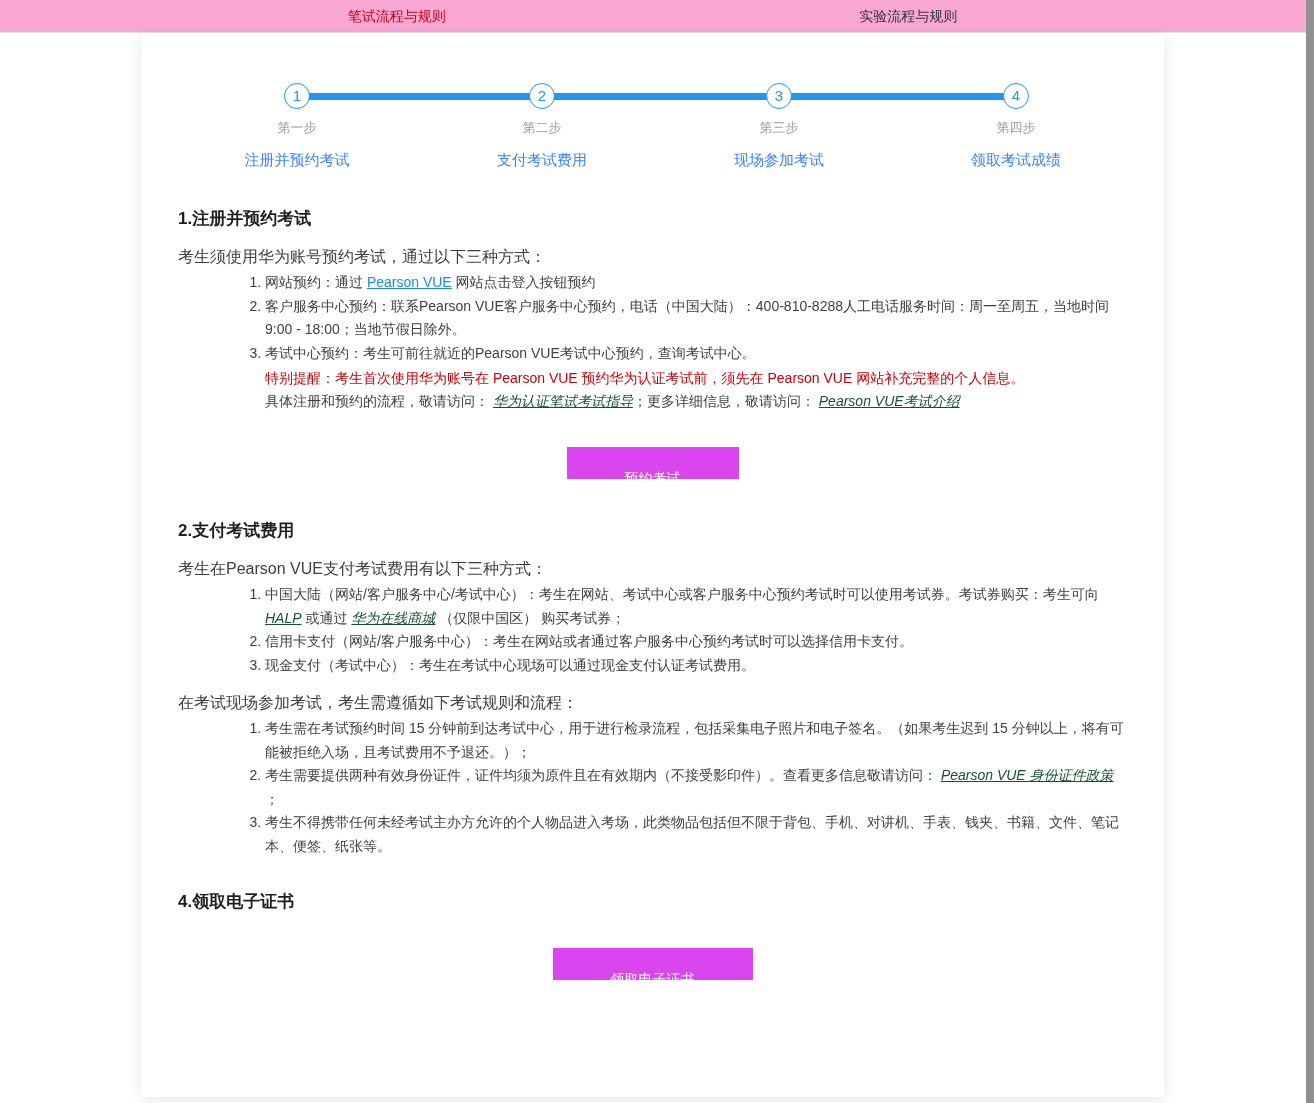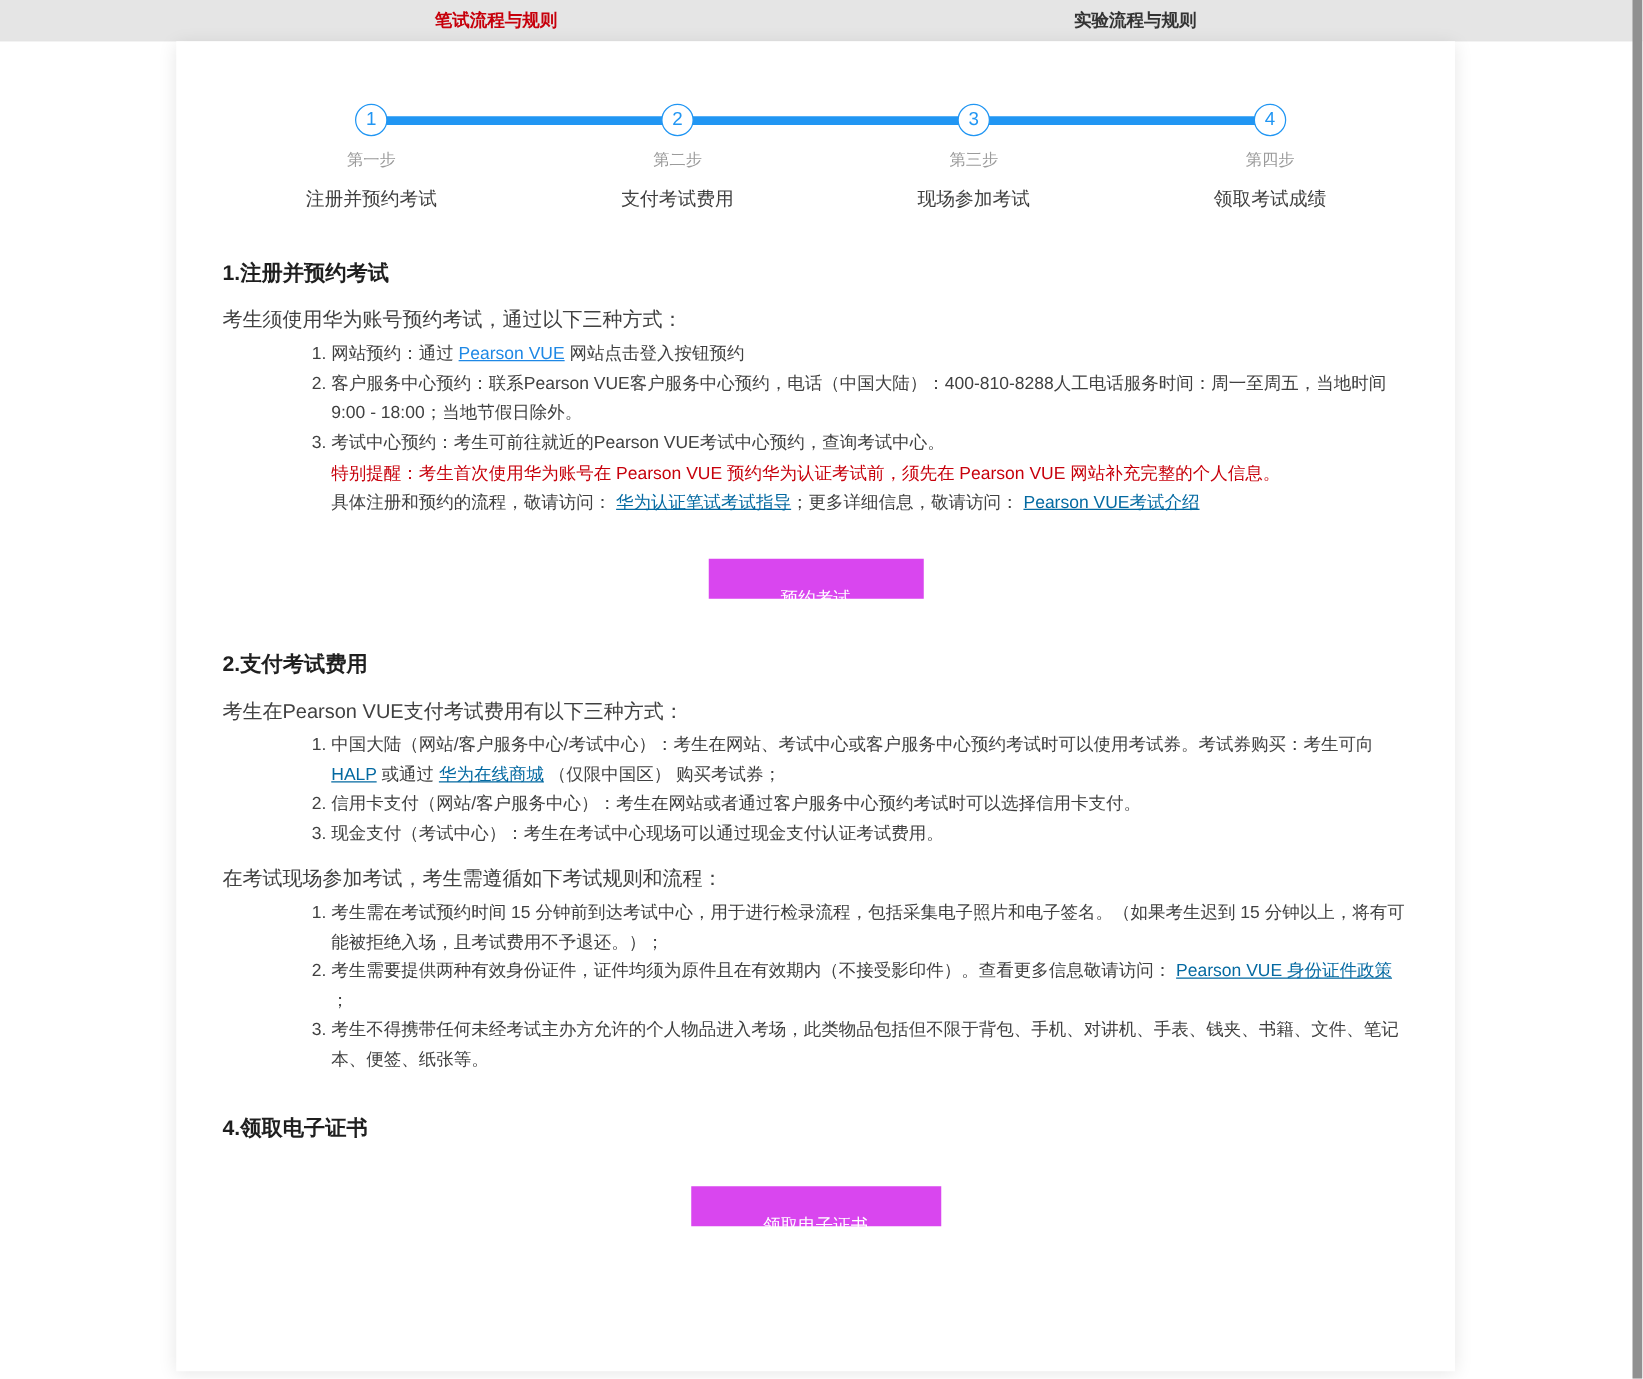--- a/index.html
+++ b/index.html
@@ -1,20 +1,20 @@
 <!DOCTYPE html>
 <html><head>
 <meta charset="utf-8">
 <style>
   html,body{margin:0;padding:0;}
   body{font-family:"Liberation Sans","DejaVu Sans",sans-serif;background:#fff;}
   .page{position:relative;width:1314px;height:1103px;overflow:hidden;background:#fff;}
 
   
-  .topbar{height:32px;background:#e5e5e5;border-bottom:1px solid #e4e4e4;font-weight:bold;}
+  .topbar{height:32px;background:#f9a8d4;border-bottom:1px solid #e4e4e4;}
   .topbar-inner{width:1023px;margin-left:141px;display:flex;height:100%;}
   .tab{flex:1;text-align:center;line-height:32px;font-size:14px;color:#333;cursor:pointer;}
   .tab.active{color:#c7000b;}
 
   
   .card{width:1023px;height:1064px;margin-left:141px;background:#fff;
         box-shadow:0 2px 14px rgba(0,0,0,0.10);
         padding:50px 37px 55px;box-sizing:border-box;overflow:hidden;}
 
   
@@ -22,33 +22,33 @@
   .step-line{position:absolute;left:119px;width:719px;top:10px;height:7px;
              background:#2196f3;border-radius:4px;z-index:0;}
   .step{position:absolute;top:0;width:200px;text-align:center;z-index:1;}
   .step:nth-child(2){left:19px;}
   .step:nth-child(3){left:264px;}
   .step:nth-child(4){left:501px;}
   .step:nth-child(5){left:738px;}
   .step-circle{width:26px;height:26px;margin:0 auto;border:1px solid #2196f3;border-radius:50%;
                background:#fff;color:#2196f3;font-size:15px;line-height:24px;box-sizing:border-box;}
   .step-sub{margin-top:10px;font-size:13px;color:#9b9b9b;line-height:18px;}
-  .step-title{margin-top:13px;font-size:15px;color:#404040;line-height:20px;}
+  .step-title{margin-top:13px;font-size:15px;color:#3b82f6;line-height:20px;}
 
   
   .section h3{font-size:17px;line-height:24px;margin:32px 0 0;color:#1f1f1f;font-weight:700;}
   .section p.intro{font-size:16px;line-height:23px;color:#404040;margin:14px 0 0;}
   .section ol{margin:3px 0 0;padding-left:87px;font-size:14px;line-height:23.5px;color:#404040;}
   .section ol li{padding:0;margin:0;}
   .notes{margin:2px 0 16px 87px;font-size:14px;line-height:23px;color:#404040;}
   .note-line{white-space:normal;}
   .red{color:#c7000b;}
   .lnk{cursor:pointer;}
   .lnk.blue{color:#1e88e5;text-decoration:underline;}
-  .lnk.red{color:#0369a1;text-decoration:underline;}
+  .lnk.red{color:#14532d;text-decoration:underline;font-style:italic;}
 
   .btn-row{text-align:center;margin-top:34px;}
   .btn{display:inline-block;background:#d946ef;color:#fff;border:none;height:31px;line-height:31px;
        padding:16px 58px;font-size:14px;cursor:pointer;font-family:inherit;}
 
   
   .scrollbar{position:absolute;right:0;top:0;width:8px;height:100%;background:#909090;}
 </style>
 </head>
 <body>

